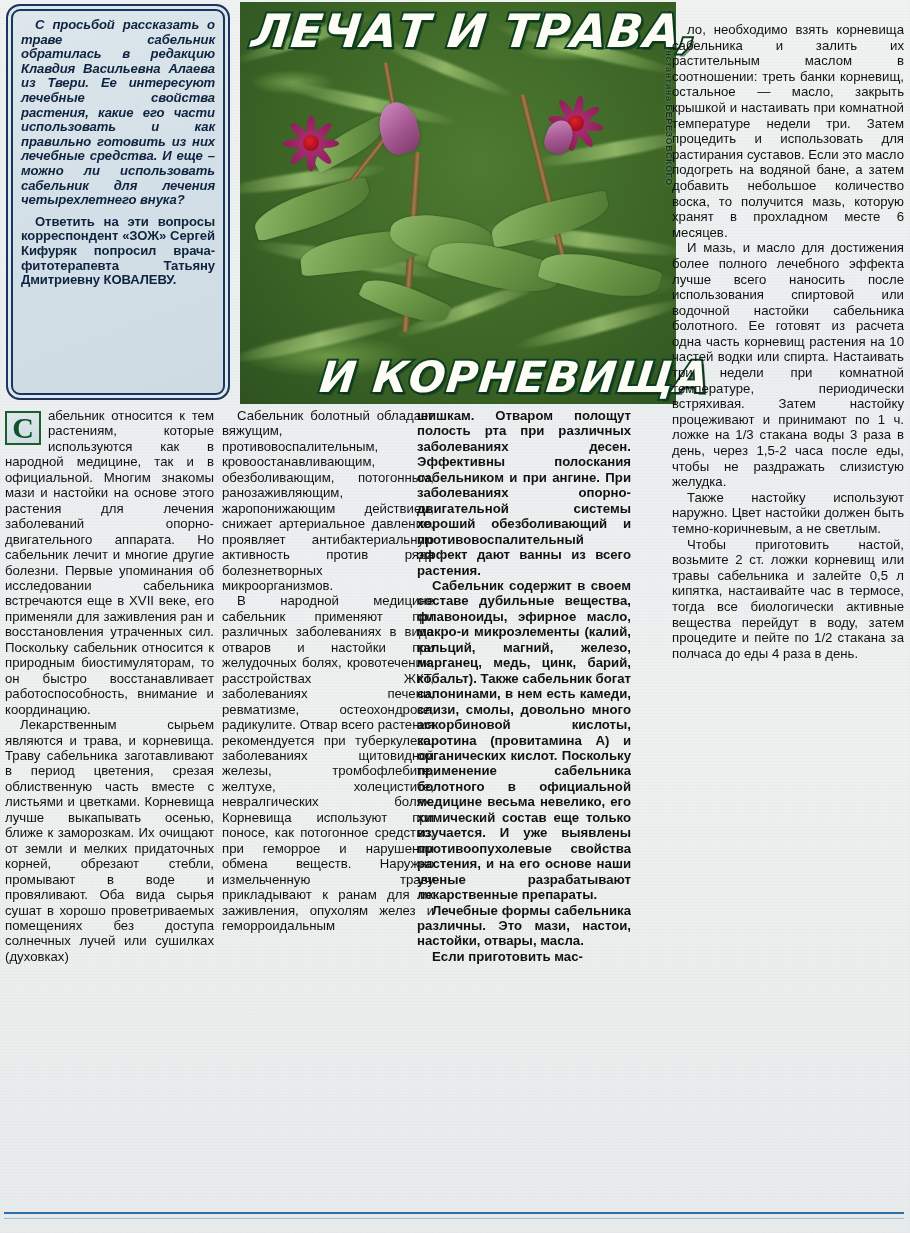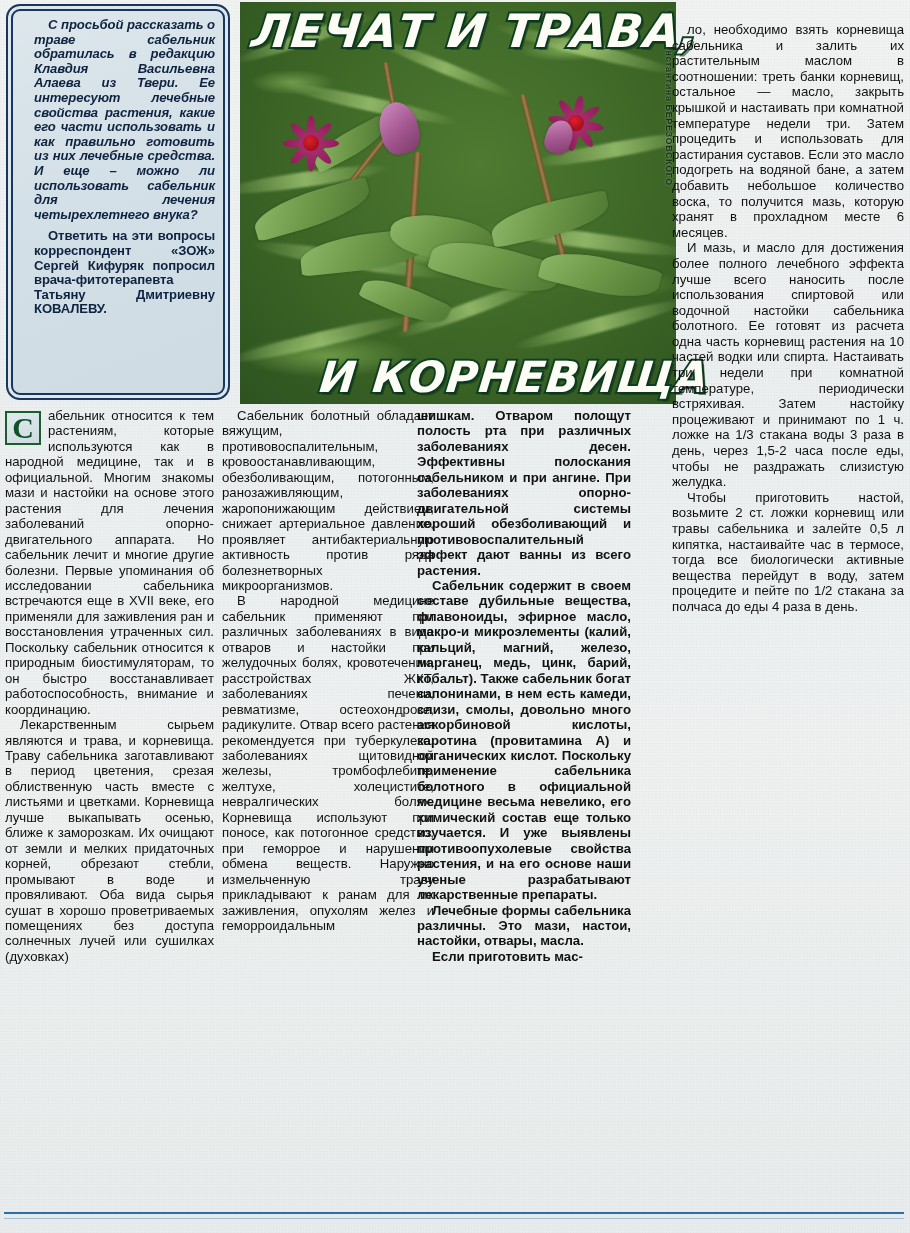--- a/index.html
+++ b/index.html
@@ -28,21 +28,21 @@
   .topzone{position:absolute;left:0;top:0;width:910px;height:408px;}
 
   
   .lead-box{
     position:absolute;left:6px;top:4px;width:224px;height:396px;
     background:linear-gradient(160deg,#dde7ec 0%,#d4e0e7 45%,#cfdbe3 100%);
     border:2px solid #18365e;
     border-radius:14px;
     box-shadow:inset 0 0 0 3px #dde7ec, inset 0 0 0 5px #18365e;
     box-sizing:border-box;
-    padding:12px 13px 8px 26px;
+    padding:12px 13px 8px 13px;
   }
   .lead-box p{
     margin:0 0 7px 0;
     font-size:13.1px;line-height:14.6px;
     font-weight:bold;font-style:italic;
     color:#0e2340;
     text-align:justify;
     text-indent:14px;
     letter-spacing:-0.1px;
     word-spacing:0px;
@@ -269,19 +269,20 @@
       <p class="noind">шишкам. Отваром полощут полость рта при различных заболеваниях десен. Эффективны полоскания сабельником и при ангине. При заболеваниях опорно-двигательной системы хороший обезболивающий и противовоспалительный эффект дают ванны из всего растения.</p>
       <p>Сабельник содержит в своем составе дубильные вещества, флавоноиды, эфирное масло, макро-и микроэлементы (калий, кальций, магний, железо, марганец, медь, цинк, барий, кобальт). Также сабельник богат сапонинами, в нем есть камеди, слизи, смолы, довольно много аскорбиновой кислоты, каротина (провитамина А) и органических кислот. Поскольку применение сабельника болотного в официальной медицине весьма невелико, его химический состав еще только изучается. И уже выявлены противоопухолевые свойства растения, и на его основе наши ученые разрабатывают лекарственные препараты.</p>
       <p>Лечебные формы сабельника различны. Это мази, настои, настойки, отвары, масла.</p>
       <p>Если приготовить мас-</p>
     </div>
   </div>
 
   <div class="col-right">
     <p class="noind">ло, необходимо взять корневища сабельника и залить их растительным маслом в соотношении: треть банки корневищ, остальное — масло, закрыть крышкой и настаивать при комнатной температуре недели три. Затем процедить и использовать для растирания суставов. Если это масло подогреть на водяной бане, а затем добавить небольшое количество воска, то получится мазь, которую хранят в прохладном месте 6 месяцев.</p>
     <p>И мазь, и масло для достижения более полного лечебного эффекта лучше всего наносить после использования спиртовой или водочной настойки сабельника болотного. Ее готовят из расчета одна часть корневищ растения на 10 частей водки или спирта. Настаивать три недели при комнатной температуре, периодически встряхивая. Затем настойку процеживают и принимают по 1 ч. ложке на 1/3 стакана воды 3 раза в день, через 1,5-2 часа после еды, чтобы не раздражать слизистую желудка.</p>
+    <p>Также настойку используют наружно. Цвет настойки должен быть темно-коричневым, а не светлым.</p>
     <p>Чтобы приготовить настой, возьмите 2 ст. ложки корневищ или травы сабельника и залейте 0,5 л кипятка, настаивайте час в термосе, тогда все биологически активные вещества перейдут в воду, затем процедите и пейте по 1/2 стакана за полчаса до еды 4 раза в день.</p>
   </div>
 
   <div class="rule"></div>
   <div class="rule2"></div>
 
 </div>
 
 </body></html>

